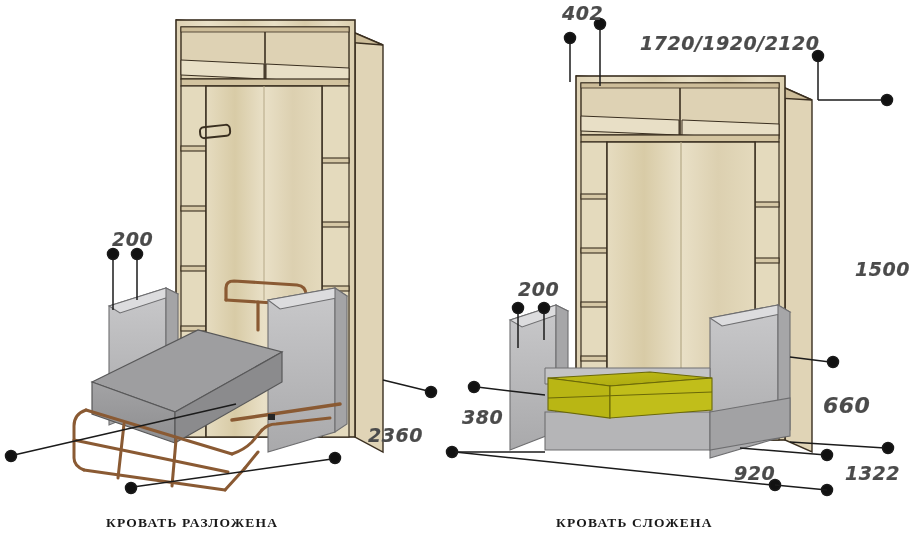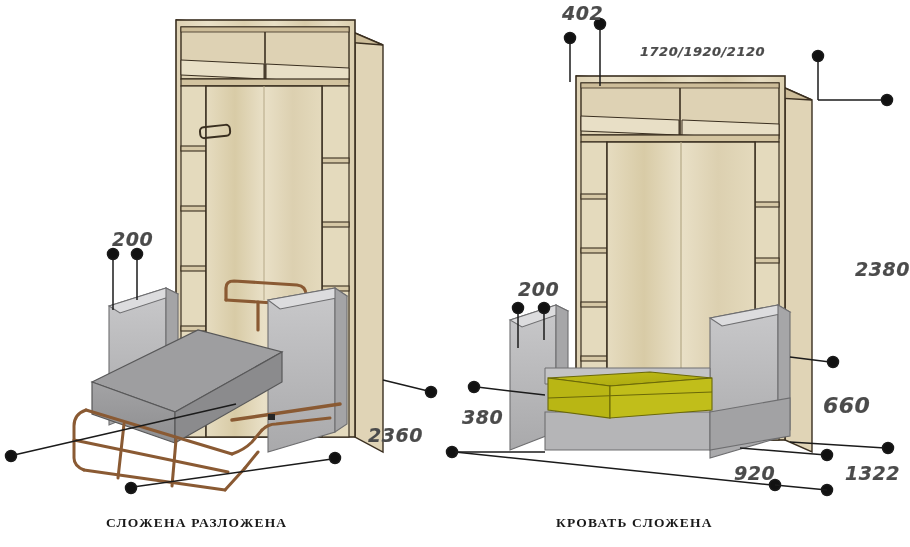--- a/index.html
+++ b/index.html
@@ -275,31 +275,31 @@
     </g>
   </svg>
 
   <div class="dim-label" style="left:112px; top:228px; font-size:19px;">200</div>
 
   <div class="dim-label" style="left:368px; top:424px; font-size:19px;">2360</div>
 
 
   <div class="dim-label" style="left:562px; top:2px; font-size:19px;font-style:italic;">402</div>
 
-  <div class="dim-label" style="left:640px; top:44px; font-size:13px;">1720/1920/2120</div>
-
-  <div class="dim-label" style="left:855px; top:258px; font-size:19px;">2380</div>
+  <div class="dim-label" style="left:640px; top:32px; font-size:19px;">1720/1920/2120</div>
+
+  <div class="dim-label" style="left:855px; top:258px; font-size:19px;">1500</div>
 
   <div class="dim-label" style="left:518px; top:278px; font-size:19px;">200</div>
 
   <div class="dim-label" style="left:462px; top:406px; font-size:19px;">380</div>
 
   <div class="dim-label" style="left:823px; top:393px; font-size:22px;">660</div>
 
   <div class="dim-label" style="left:734px; top:462px; font-size:19px;">920</div>
 
   <div class="dim-label" style="left:845px; top:462px; font-size:19px;">1322</div>
 
-  <div class="caption" style="left:106px; top:515px;">СЛОЖЕНА РАЗЛОЖЕНА</div>
+  <div class="caption" style="left:106px; top:515px;">КРОВАТЬ РАЗЛОЖЕНА</div>
 
   <div class="caption" style="left:556px; top:515px;text-align:center;">КРОВАТЬ СЛОЖЕНА</div>
 
 </div>
 
 </body></html>

